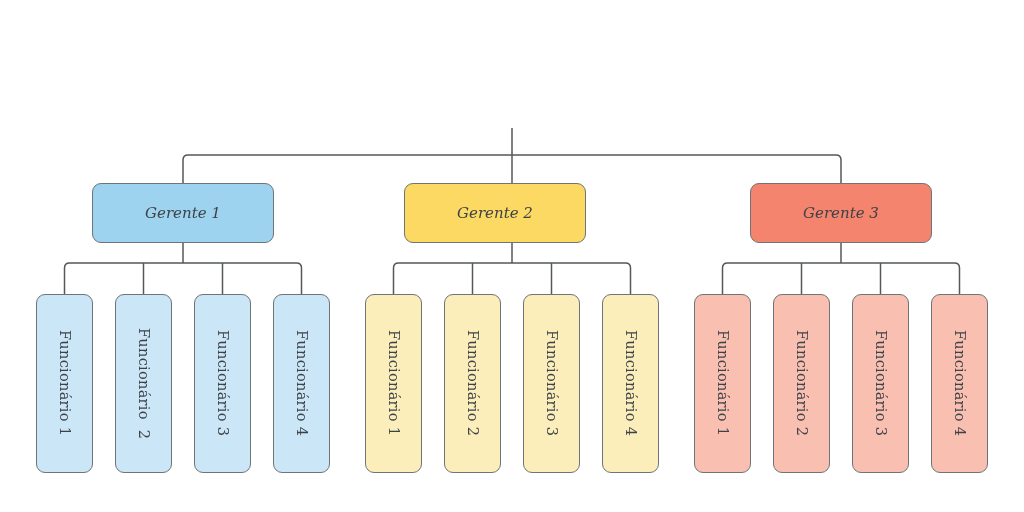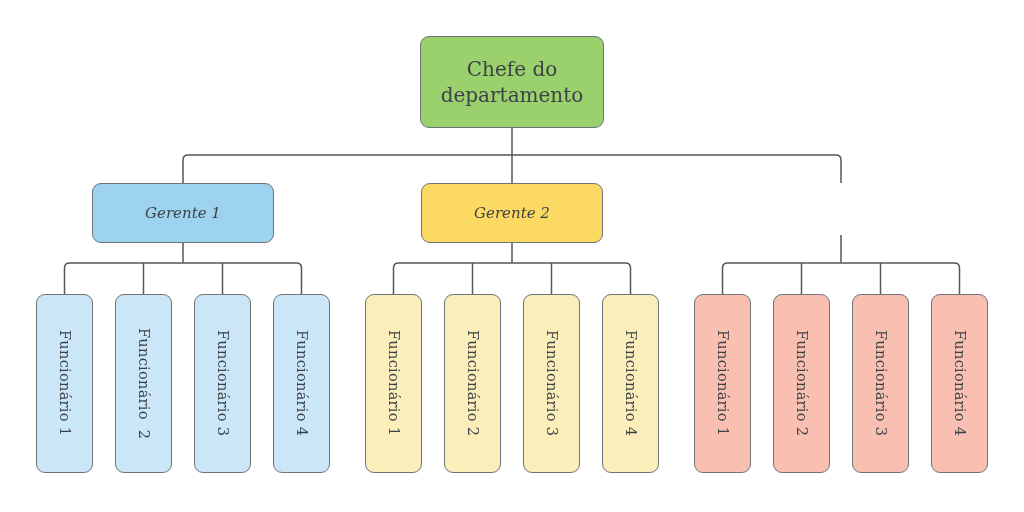--- a/index.html
+++ b/index.html
@@ -49,21 +49,21 @@
     padding: 0 18px;
   }
   .mgr {
     top: 183px;
     width: 182px;
     height: 60px;
     font-size: 15px;
     font-style: italic;
   }
   .mgr-1 { left: 92px;  background: var(--manager-blue,   #9ed3f0); }
-  .mgr-2 { left: 421px; background: var(--manager-yellow, #fbd963); }
+  .mgr-2 { left: 404px; background: var(--manager-yellow, #fbd963); }
   .mgr-3 { left: 750px; background: var(--manager-salmon, #f5846e); }
   .emp {
     top: 294px;
     width: 57px;
     height: 179px;
     font-size: 14.5px;
   }
   .emp .vlabel {
     writing-mode: vertical-rl;
     white-space: pre;
@@ -95,29 +95,29 @@
     <path d="M393.5,294 L393.5,268 Q393.5,263 398.5,263 L625.5,263 Q630.5,263 630.5,268 L630.5,294"></path>
     <path d="M472.5,263 L472.5,294"></path>
     <path d="M551.5,263 L551.5,294"></path>
 
     <path d="M841,235 L841,263"></path>
     <path d="M722.5,294 L722.5,268 Q722.5,263 727.5,263 L954.5,263 Q959.5,263 959.5,268 L959.5,294"></path>
     <path d="M801.5,263 L801.5,294"></path>
     <path d="M880.5,263 L880.5,294"></path>
   </svg>
 
-  <div class="node chief">
-    <span class="label">Chefe do departamento</span>
-  </div>
 
   <div class="node mgr mgr-1">
     <span class="label">Gerente 1</span>
   </div>
   <div class="node mgr mgr-2">
     <span class="label">Gerente 2</span>
+  </div>
+  <div class="node mgr mgr-3">
+    <span class="label">Gerente 3</span>
   </div>
 
   <div class="node emp fill-blue g1-e1">
     <span class="vlabel">Funcionário 1</span>
   </div>
   <div class="node emp fill-blue g1-e2">
     <span class="vlabel">Funcionário  2</span>
   </div>
   <div class="node emp fill-blue g1-e3">
     <span class="vlabel">Funcionário 3</span>

